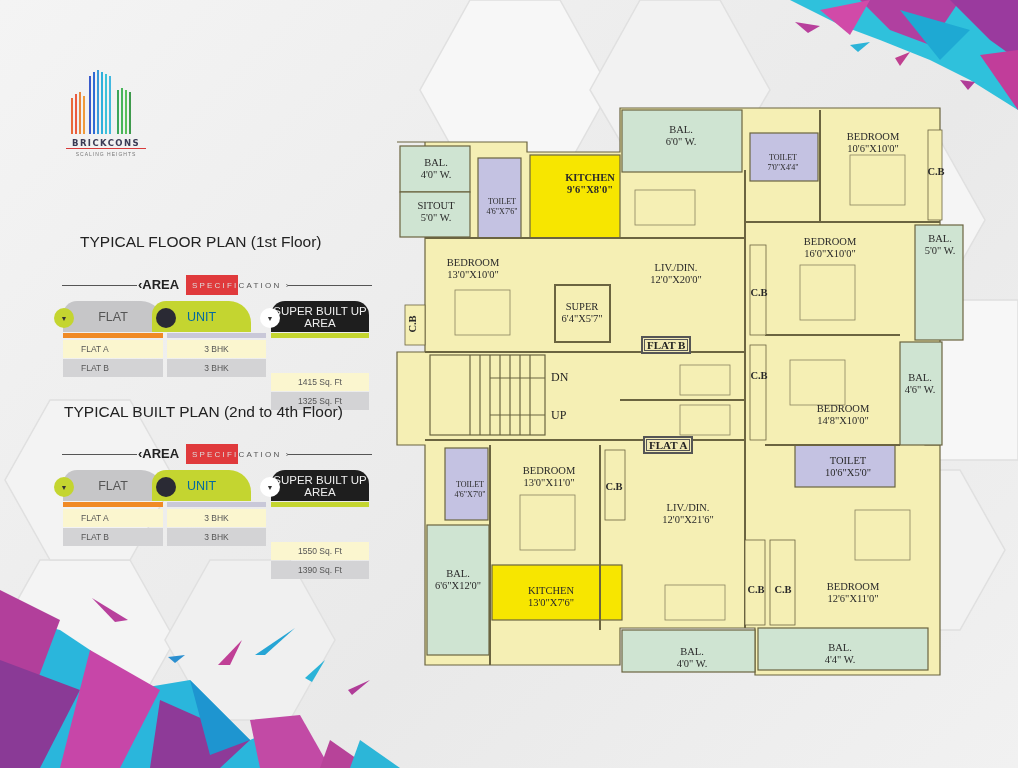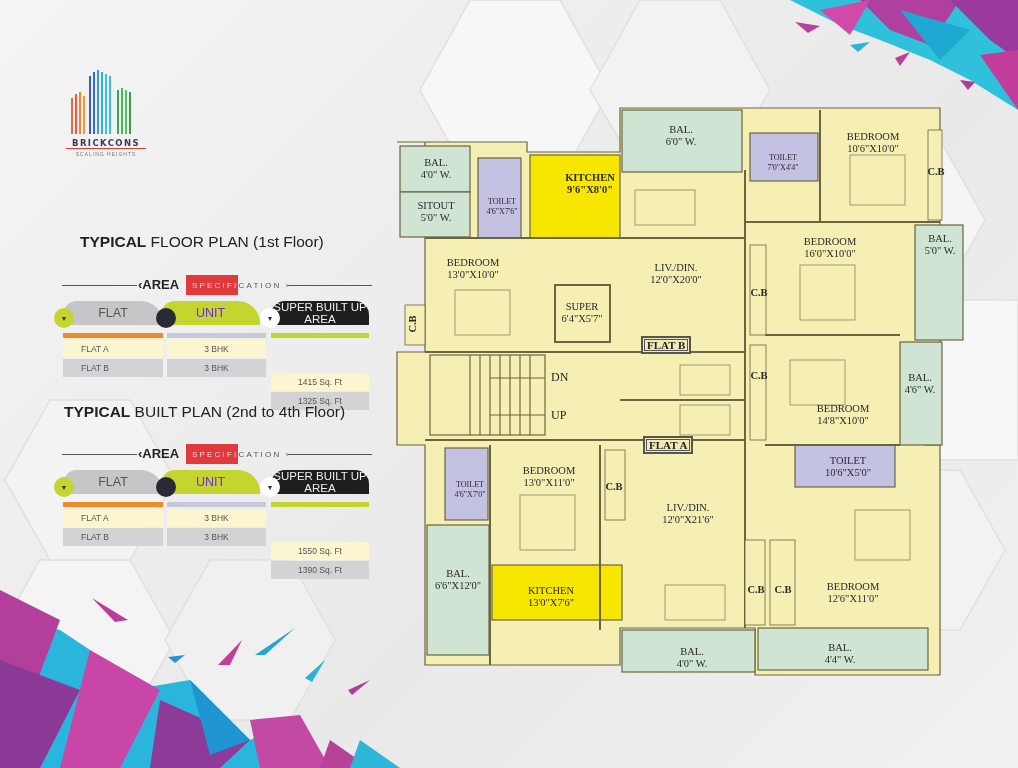--- a/index.html
+++ b/index.html
@@ -4,32 +4,32 @@
 <style>
   * { box-sizing: border-box; margin: 0; padding: 0; }
   body { width: 1018px; height: 768px; overflow: hidden; background: #ececec; font-family: "Liberation Sans", sans-serif; position: relative; }
   .page { position: absolute; inset: 0; background: linear-gradient(135deg, #f4f4f4 0%, #e9e9e9 60%, #f1f1f1 100%); overflow: hidden; }
   .bg-svg { position: absolute; inset: 0; }
   .logo { position: absolute; left: 66px; top: 68px; width: 90px; height: 90px; }
   .logo-name { position: absolute; left: 0; top: 70px; width: 80px; text-align: center; font-family: "DejaVu Sans", sans-serif; font-weight: bold; font-size: 8.5px; letter-spacing: 1.4px; color: #3b3b55; border-bottom: 1.5px solid #d83a3a; }
   .logo-tag { position: absolute; left: 0; top: 83px; width: 80px; text-align: center; font-size: 5px; letter-spacing: 1px; color: #777; }
 
   .plan-title { position: absolute; font-size: 15.5px; color: #222; white-space: nowrap; }
-  .plan-title b { font-weight: bold; }
+  .plan-title b { font-weight: normal; }
   .area-head { position: absolute; height: 20px; }
   .area-line { position: absolute; top: 10px; height: 1px; background: #555; }
   .area-word { position: absolute; top: 2px; font-weight: bold; font-size: 13px; color: #222; }
   .spec-box { position: absolute; top: 0px; width: 52px; height: 20px; background: #e03a3c; }
   .spec-text { position: absolute; top: 6px; font-size: 8px; letter-spacing: 2.2px; color: #ddd; white-space: nowrap; }
   .spec-text .dark { color: #555; }
 
   .tbl { position: absolute; width: 310px; }
-  .hdr { position: absolute; top: 0; height: 24px; border-radius: 14px 14px 0 0; display: flex; align-items: center; justify-content: center; text-align: center; font-size: 12.5px; line-height: 12px; }
+  .hdr { position: absolute; top: 0; height: 31px; border-radius: 14px 14px 0 0; display: flex; align-items: center; justify-content: center; text-align: center; font-size: 12.5px; line-height: 12px; }
   .hdr.flat { left: 3px; width: 100px; background: #c6c6c8; color: #555; border-top-right-radius: 22px; }
-  .hdr.unit { left: 101px; width: 99px; background: #c4d530; color: #6d28d9; border-top-right-radius: 22px; text-align: center; }
+  .hdr.unit { left: 92px; width: 99px; background: #c4d530; color: #0369a1; border-top-right-radius: 22px; text-align: center; }
   .hdr.area { left: 211px; width: 98px; background: #1e1e1e; color: #eee; font-size: 11.5px; }
   .strip { position: absolute; top: 32px; height: 5px; }
   .row { position: absolute; height: 18px; display: flex; align-items: center; font-size: 8.5px; color: #555; }
   .row.c1 { left: 3px; width: 100px; padding-left: 18px; }
   .row.c2 { left: 107px; width: 99px; justify-content: center; }
   .row.c3 { left: 211px; width: 98px; justify-content: center; margin-top: 33px; }
   .bullet { position: absolute; top: 7px; width: 20px; height: 20px; border-radius: 50%; display: flex; align-items: center; justify-content: center; font-size: 7px; }
 
   .plan { position: absolute; left: 0; top: 0; width: 1018px; height: 768px; }
   .room-label { position: absolute; font-family: "Liberation Serif", serif; text-align: center; color: #2a2a2a; font-size: 10.5px; line-height: 12px; white-space: nowrap; transform: translateX(-50%); }

